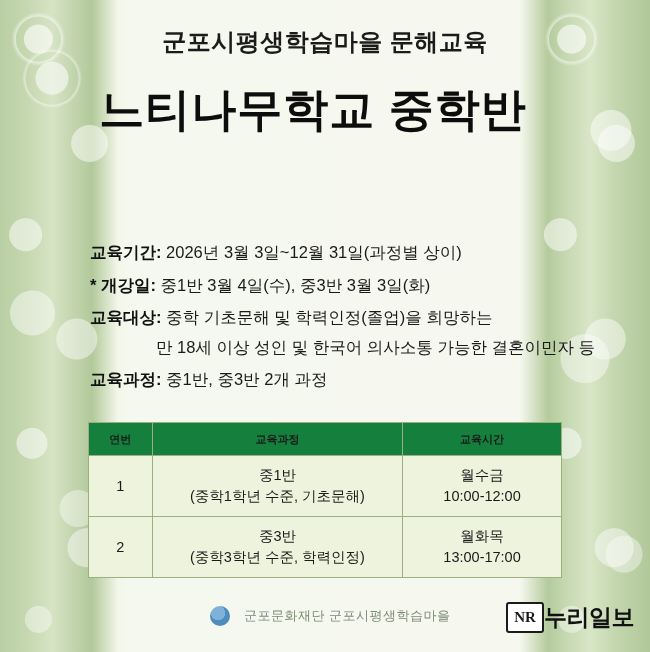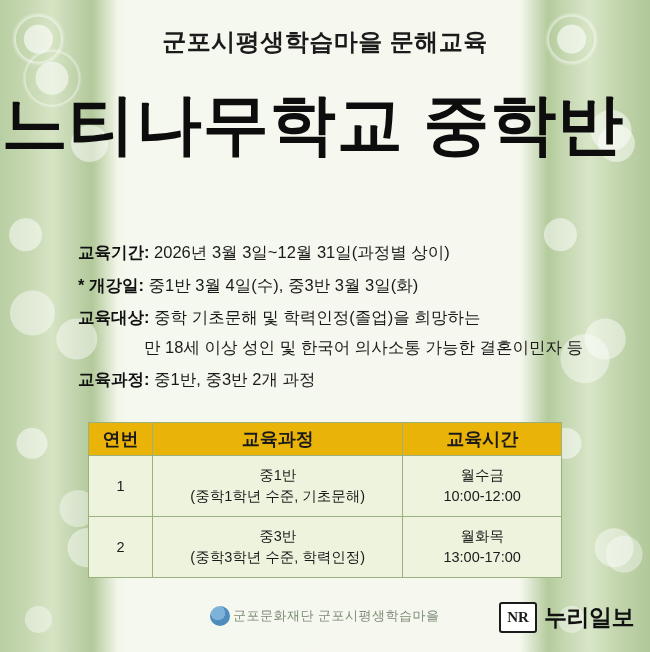--- a/index.html
+++ b/index.html
@@ -77,21 +77,21 @@
     color: #1b1b1b;
     letter-spacing: 0.5px;
   }
 
   .title {
     position: absolute;
     top: 80px;
     left: 0;
     width: 626px;
     text-align: center;
-    font-size: 66px;
+    font-size: 45px;
     font-weight: 700;
     color: #0d0d0d;
     letter-spacing: 1px;
   }
 
   .section-head-wrap {
     position: absolute;
     top: 196px;
     left: 78px;
     width: 240px;
@@ -121,20 +121,21 @@
     top: 240px;
     left: 78px;
     width: 520px;
   }
   .info-row {
     font-size: 16.5px;
     color: #141414;
     line-height: 1.55;
     margin-bottom: 7px;
     white-space: nowrap;
+    margin-left: 12px;
   }
   .info-row .lbl {
     font-weight: 700;
     color: #111;
   }
   .info-row .val {
     font-weight: 400;
     color: #1a1a1a;
   }
   .info-row.indent {
@@ -150,22 +151,22 @@
     border-collapse: collapse;
     background: #eef2dd;
   }
   table.course-table th,
   table.course-table td {
     border: 1px solid #9bb07e;
     text-align: center;
     color: #1a1a1a;
   }
   table.course-table thead th {
-    background: #eab308;
-    font-size: 18px;
+    background: #15803d;
+    font-size: 11px;
     font-weight: 700;
     height: 32px;
     padding: 0 4px;
   }
   table.course-table tbody td {
     background: #eef3de;
     font-size: 14.5px;
     padding: 9px 4px;
     line-height: 1.45;
   }
@@ -181,41 +182,40 @@
     left: 0;
     width: 650px;
     height: 34px;
   }
   .footer-center {
     position: absolute;
     left: 210px;
     top: 4px;
     display: flex;
     align-items: center;
-    gap: 3px;
+    gap: 14px;
   }
   .footer-mark {
     width: 20px;
     height: 20px;
     border-radius: 50%;
     background: radial-gradient(circle at 40% 35%, #7fb2d8 0 40%, #4d8cbb 41% 100%);
   }
   .footer-text {
     font-size: 13px;
     color: #7b8a74;
     letter-spacing: 0.5px;
   }
 
   .press-logo {
     position: absolute;
     right: 16px;
     top: 0px;
     display: flex;
     align-items: center;
-    gap: 7px;
   }
   .press-badge {
     width: 34px;
     height: 27px;
     border: 2px solid #1b1b1b;
     border-radius: 3px;
     display: flex;
     align-items: center;
     justify-content: center;
     font-size: 15px;

